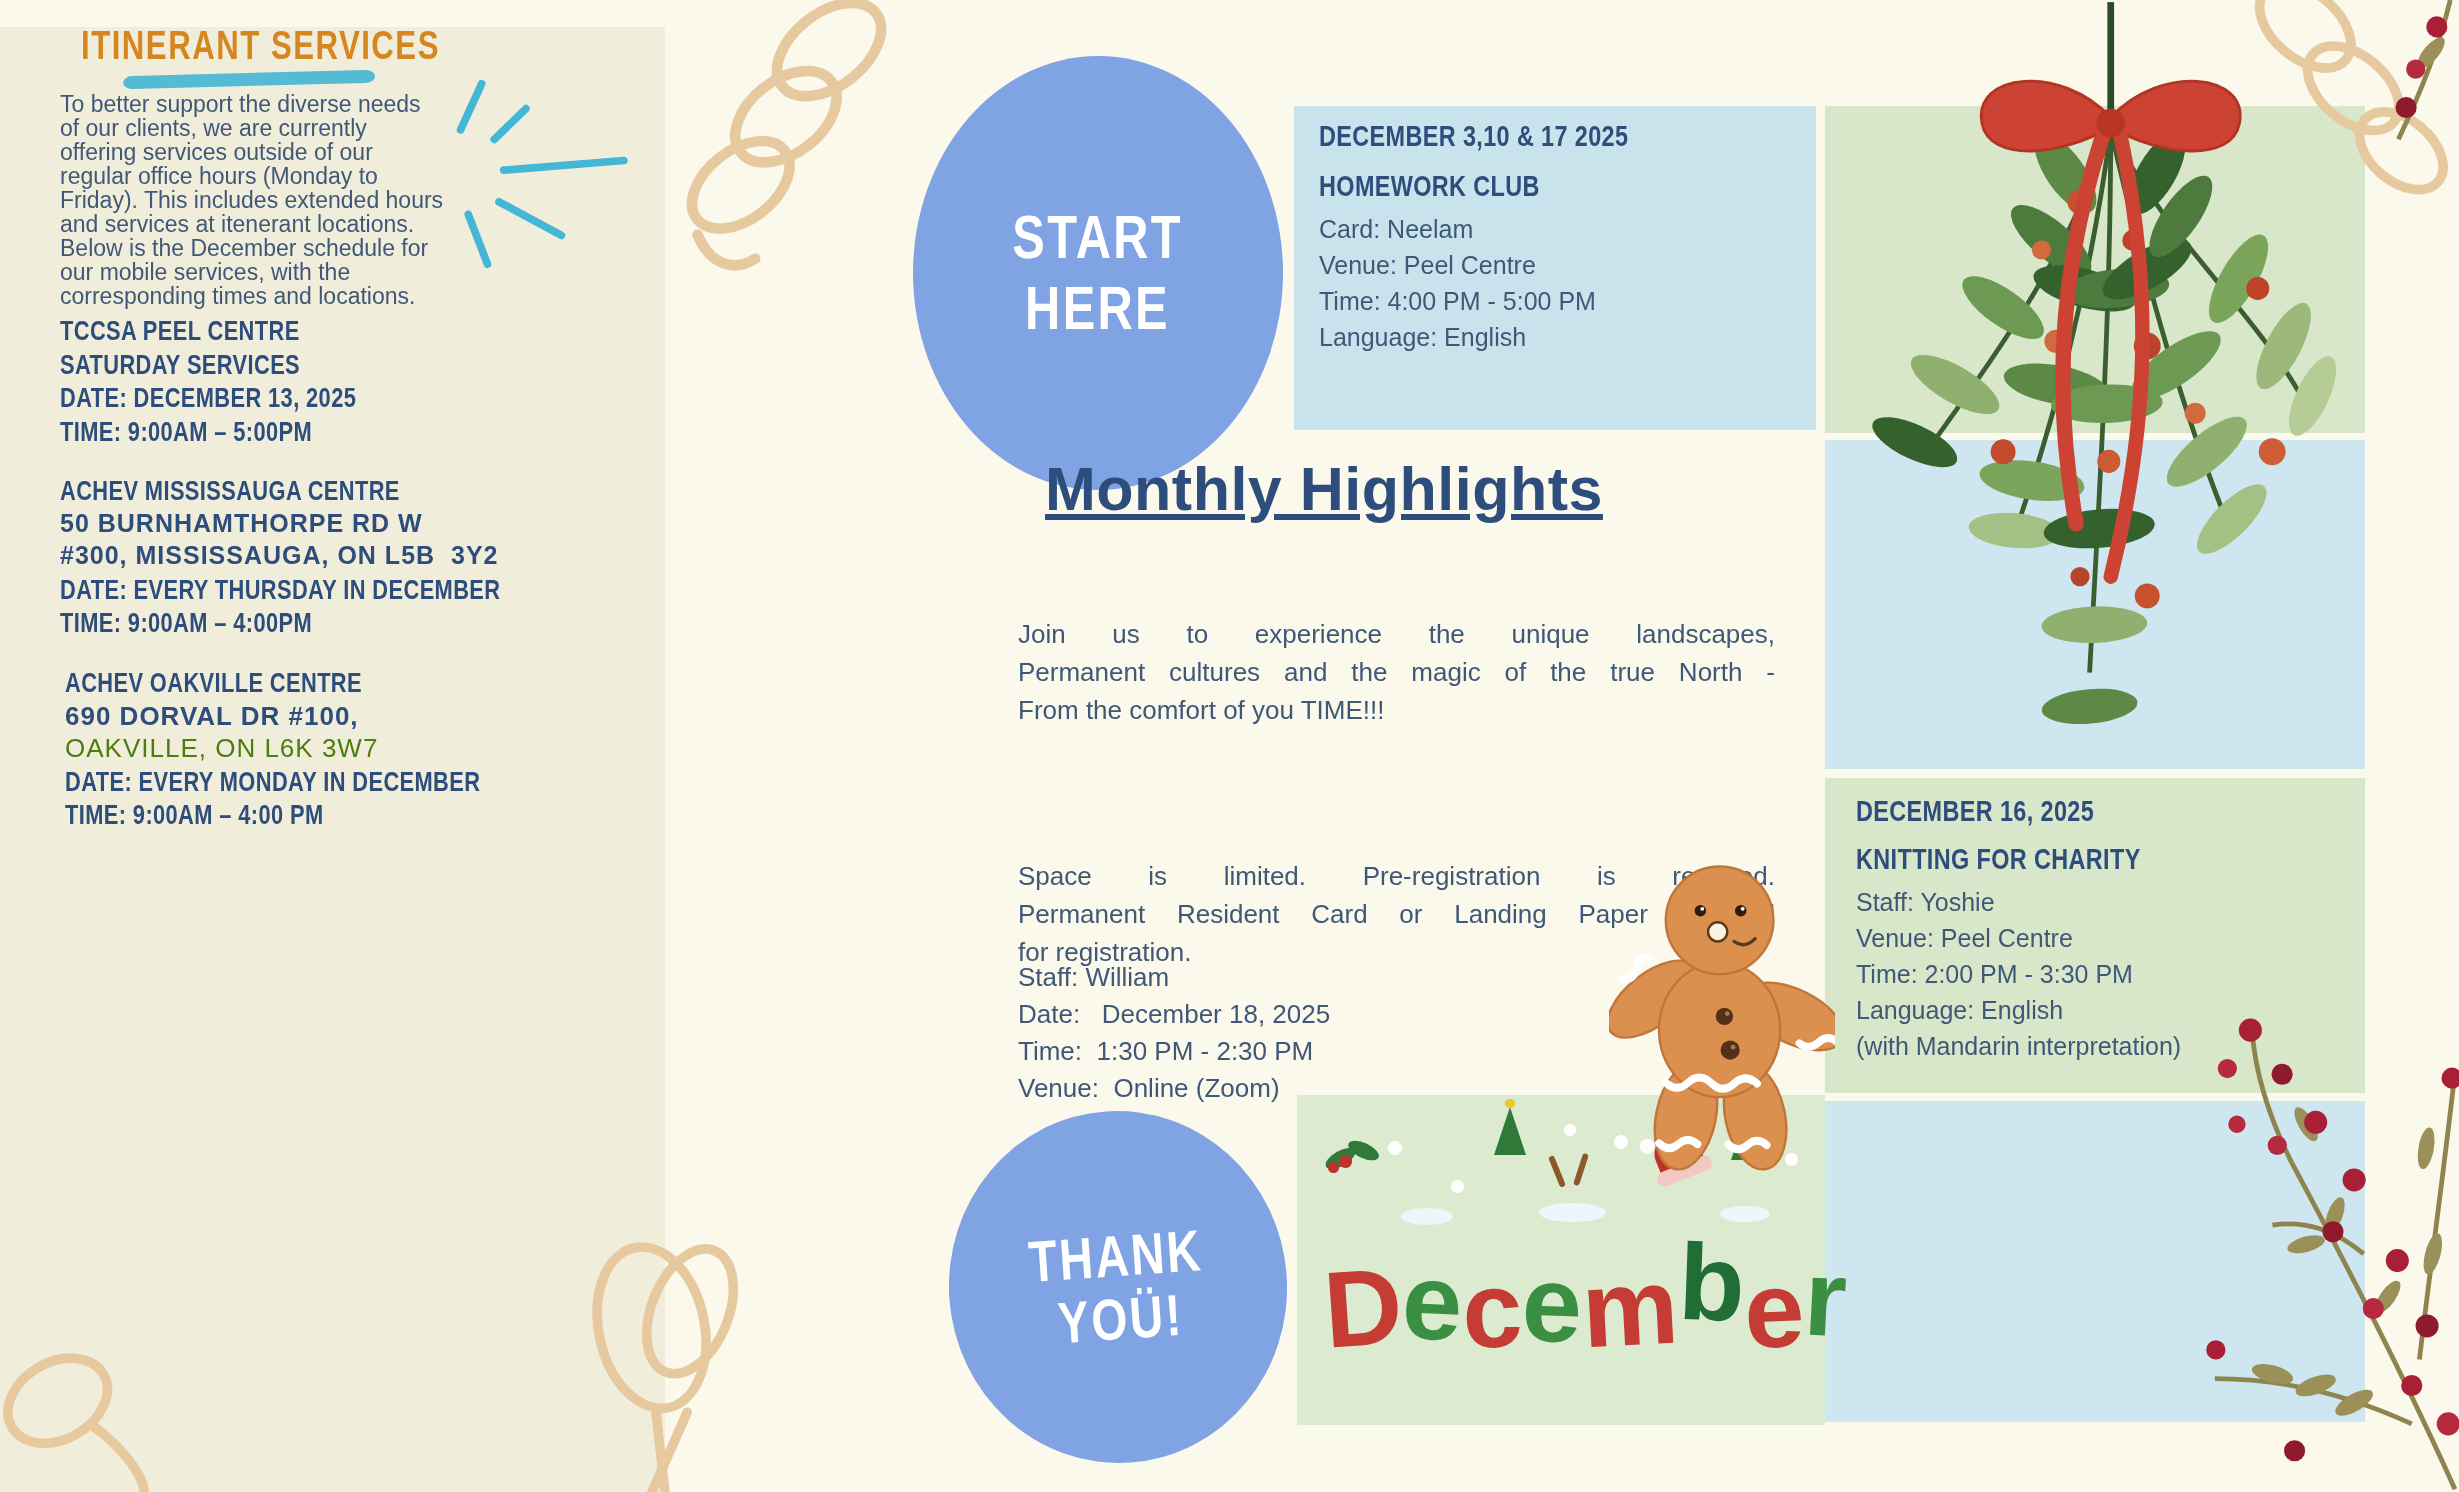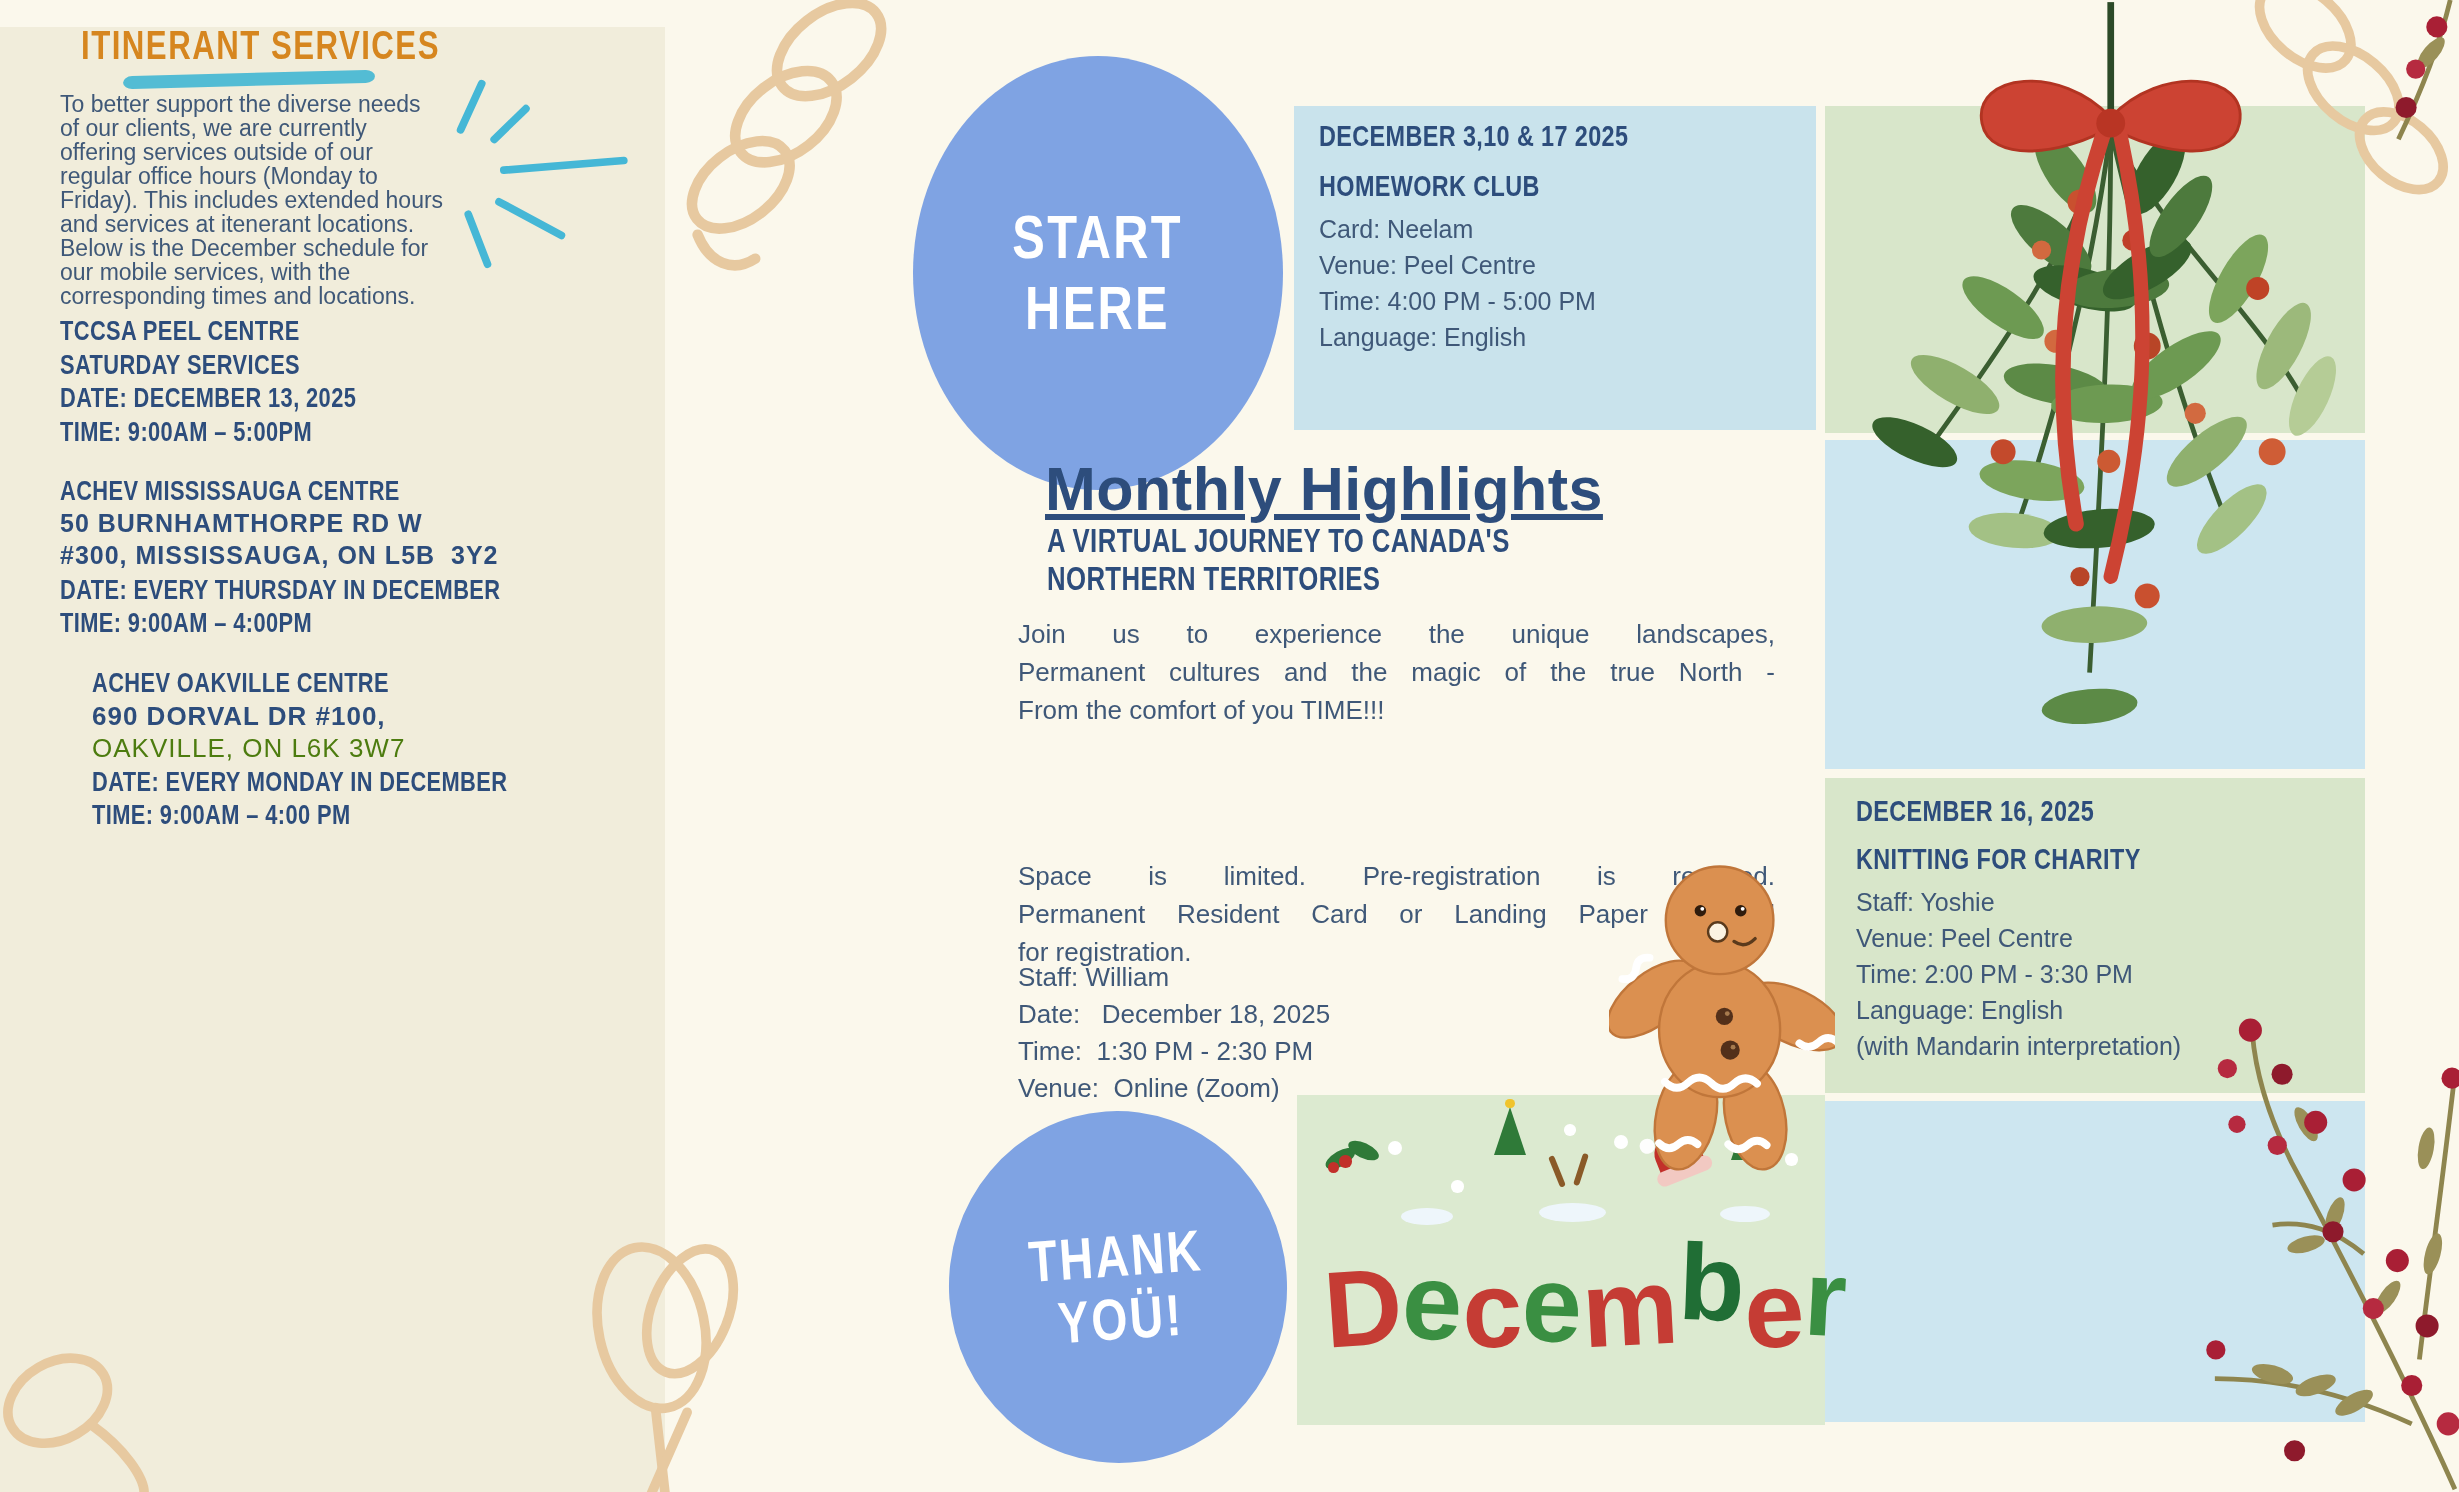--- a/index.html
+++ b/index.html
@@ -122,21 +122,21 @@
   </div>
 
   <div class="abs" style="left:60px;top:475px;font-size:28px;">
     <div style="height:34px;"><span class="cond">ACHEV MISSISSAUGA CENTRE</span></div>
     <div style="height:32px;font-size:25px;font-weight:700;color:#2d4d7c;letter-spacing:1px;">50 BURNHAMTHORPE RD W</div>
     <div style="height:33px;font-size:25px;font-weight:700;color:#2d4d7c;letter-spacing:1px;white-space:pre;">#300, MISSISSAUGA, ON L5B  3Y2</div>
     <div style="height:33px;"><span class="cond">DATE: EVERY THURSDAY IN DECEMBER</span></div>
     <div style="height:34px;"><span class="cond">TIME: 9:00AM – 4:00PM</span></div>
   </div>
 
-  <div class="abs" style="left:65px;top:667px;font-size:28px;margin-left:27px;">
+  <div class="abs" style="left:65px;top:667px;font-size:28px;">
     <div style="height:34px;"><span class="cond">ACHEV OAKVILLE CENTRE</span></div>
     <div style="height:32px;font-size:26px;font-weight:700;color:#2d4d7c;letter-spacing:1px;">690 DORVAL DR #100,</div>
     <div style="height:33px;font-size:26px;font-weight:400;color:#4d7c0f;letter-spacing:1px;">OAKVILLE, ON L6K 3W7</div>
     <div style="height:33px;"><span class="cond">DATE: EVERY MONDAY IN DECEMBER</span></div>
     <div style="height:34px;"><span class="cond">TIME: 9:00AM – 4:00 PM</span></div>
   </div>
 
   <div class="abs badge" style="left: 913px; top: 56px; width: 370px; height: 434px; background-color: rgb(127, 163, 227);">
     <div class="bl">START</div>
     <div class="bl">HERE</div>
@@ -148,24 +148,20 @@
     <div class="card-details">
       <div>Card: Neelam</div>
       <div>Venue: Peel Centre</div>
       <div>Time: 4:00 PM - 5:00 PM</div>
       <div>Language: English</div>
     </div>
   </div>
 
   <div class="abs" style="left: 1045px; top: 454px; font-size: 61px; font-weight: 700; letter-spacing: 0.5px; color: rgb(45, 77, 124); text-decoration: underline;">Monthly Highlights</div>
 
-  <div class="abs" style="left:1047px;top:522px;font-size:33px;">
-    <div style="height:38px;"><span class="cond">A VIRTUAL JOURNEY TO CANADA'S</span></div>
-    <div style="height:38px;"><span class="cond">NORTHERN TERRITORIES</span></div>
-  </div>
 
   <div class="abs" style="left:1018px;top:615px;width:757px;font-size:26px;line-height:38px;">
     <div class="jline">Join us to experience the unique landscapes,</div>
     <div class="jline">Permanent cultures and the magic of the true North -</div>
     <div class="jline last">From the comfort of you TIME!!!</div>
   </div>
 
   <div class="abs" style="left:1018px;top:857px;width:757px;font-size:26px;line-height:38px;">
     <div class="jline">Space is limited. Pre-registration is required.</div>
     <div class="jline">Permanent Resident Card or Landing Paper required</div>

